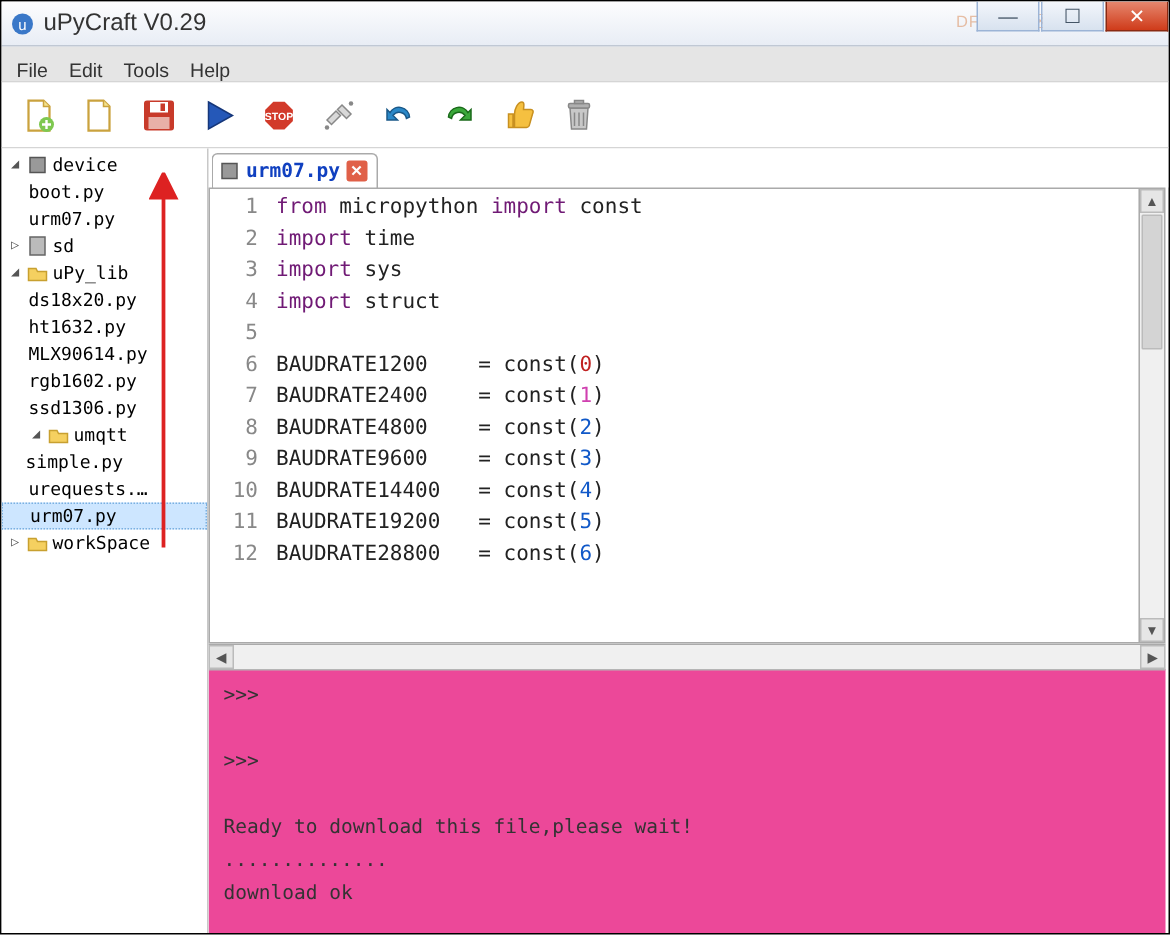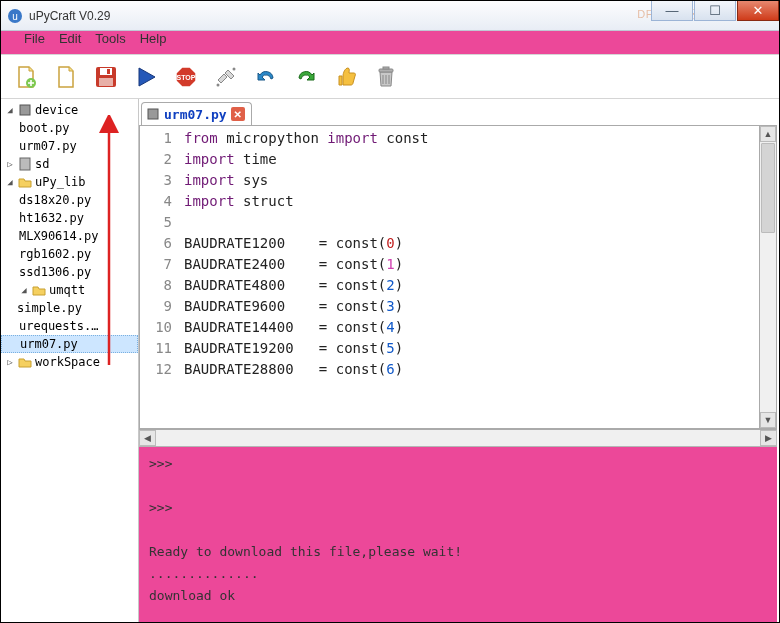--- a/index.html
+++ b/index.html
@@ -1,25 +1,25 @@
 <!DOCTYPE html>
 <html><head>
 <meta charset="utf-8">
 <style>
 * { box-sizing: border-box; margin: 0; padding: 0; }
 body { font-family: "Segoe UI", Tahoma, sans-serif; font-size: 12px; background: #fff; width: 780px; height: 623px; overflow: hidden; border: 1px solid #000; }
 .titlebar { height: 30px; background: linear-gradient(#fdfdfe, #e8edf5); display: flex; align-items: center; padding: 0 6px; border-bottom: 1px solid #c0c8d4; position: relative; }
 .titlebar .app-icon { width: 16px; height: 16px; margin-right: 6px; }
-.titlebar .title { flex: 1; color: #333; font-size: 12px; }
+.titlebar .title { flex: 1; color: #333; font-size: 16px; }
 .win-buttons { display: flex; gap: 1px; position: absolute; right: 0; top: 0; }
 .win-buttons div { width: 42px; height: 20px; display: flex; align-items: center; justify-content: center; font-size: 13px; font-family: Arial; }
 .btn-min, .btn-max { background: linear-gradient(#f3f6fb,#d8e2ef); border: 1px solid #9cb4d6; color:#456; border-top:none; }
 .btn-close { background: linear-gradient(#e6886f,#cf3b1a); border: 1px solid #8a2a12; color:#fff; border-top:none; }
 .watermark { position: absolute; right: 80px; top: 6px; color: #d67a3e; opacity: .45; font-size: 11px; letter-spacing:.5px; }
-.menubar { height: 24px; background: #ec4899; display: flex; align-items: flex-start; gap: 14px; padding: 0 23px; border-bottom: 1px solid #d5d5d5; color:#333; font-size: 13px; }
+.menubar { height: 24px; background: #e5e5e5; display: flex; align-items: flex-end; gap: 14px; padding: 0 10px; border-bottom: 1px solid #d5d5d5; color:#333; font-size: 13px; }
 .menubar span { cursor: default; }
 .toolbar { height: 44px; background: #fff; display: flex; align-items: center; gap: 10px; padding: 0 10px; border-bottom: 1px solid #d5d5d5; }
 .toolbar .tb { width: 30px; height: 30px; display: flex; align-items: center; justify-content: center; cursor: pointer; }
 .content { display: flex; height: calc(623px - 30px - 24px - 44px - 2px); }
 .sidebar { width: 138px; border-right: 1px solid #c8c8c8; overflow: hidden; font-family: Consolas, monospace; font-size: 12px; padding-top: 2px; background:#fff; position: relative; }
 .tree-row { display: flex; align-items: center; height: 18px; padding-left: 4px; gap: 3px; white-space: nowrap; cursor: default; }
 .tree-row.selected { background: #cde6ff; border: 1px dotted #7ab0e0; height: 18px; }
 .tw { width: 10px; height: 10px; display:inline-flex; align-items:center; justify-content:center; font-size:9px; color:#555; }
 .fic { width: 14px; height: 14px; display:inline-flex; align-items:center; justify-content:center; }
 .indent1 { padding-left: 18px; }

